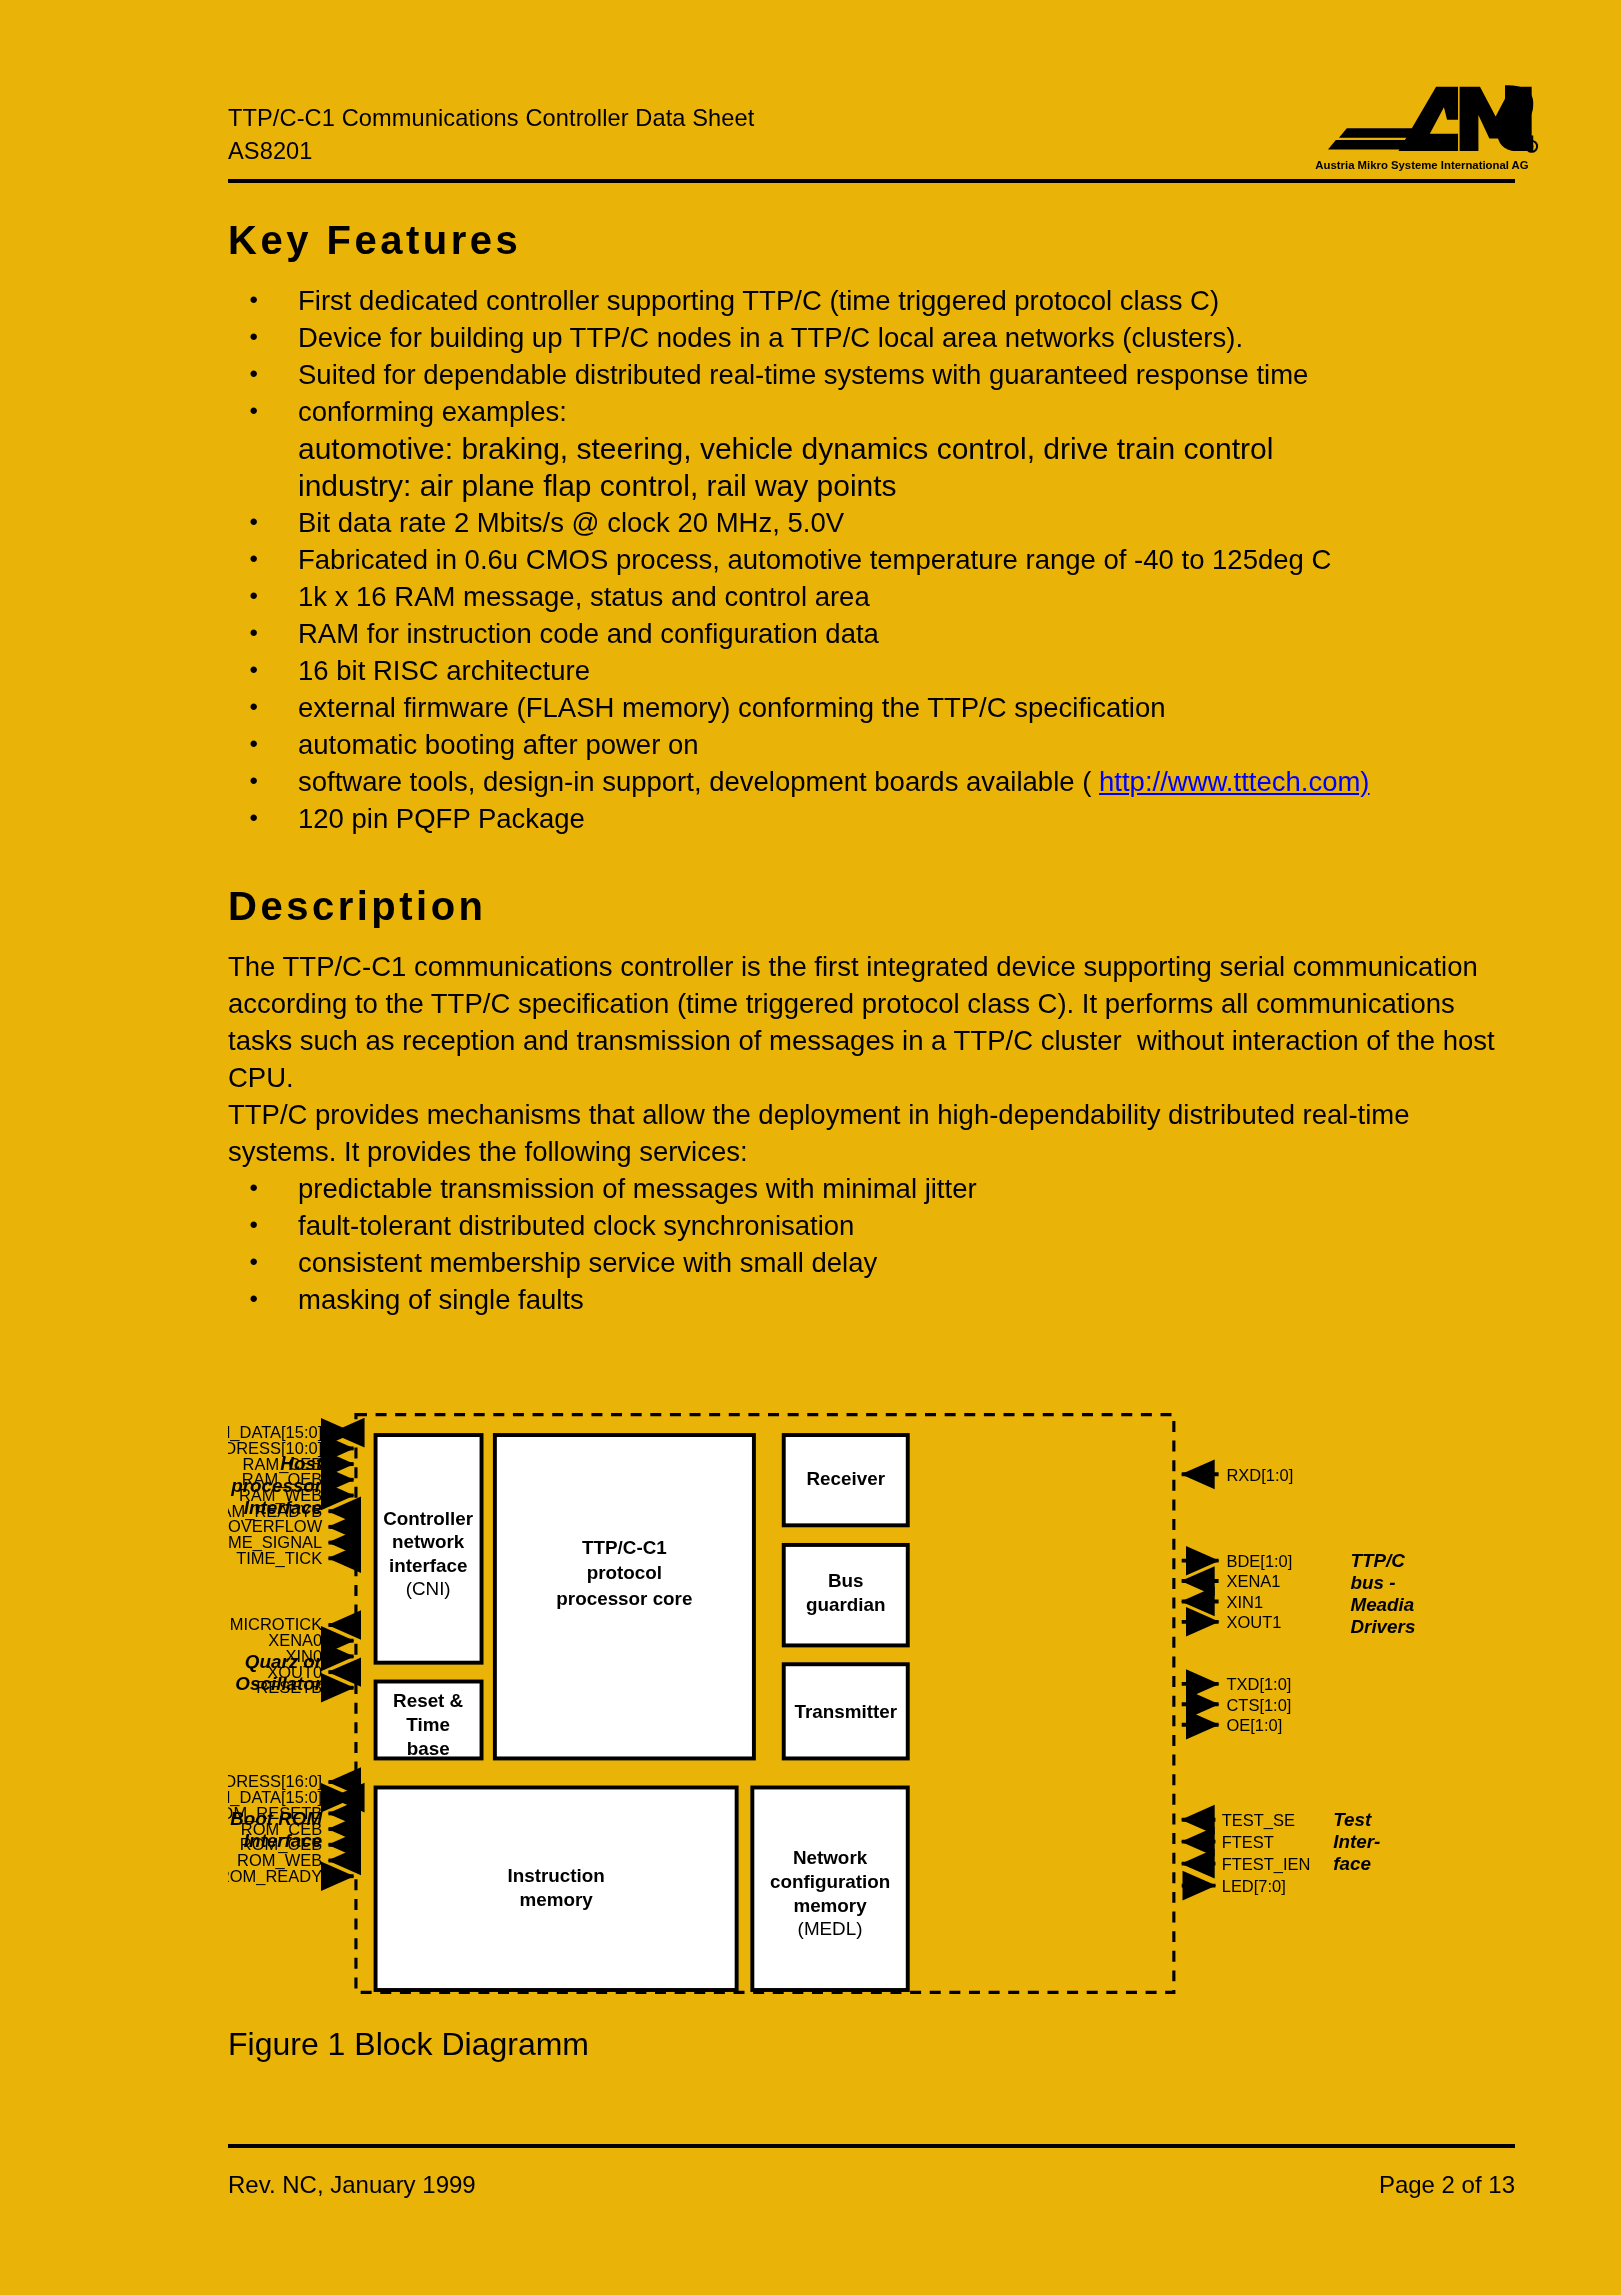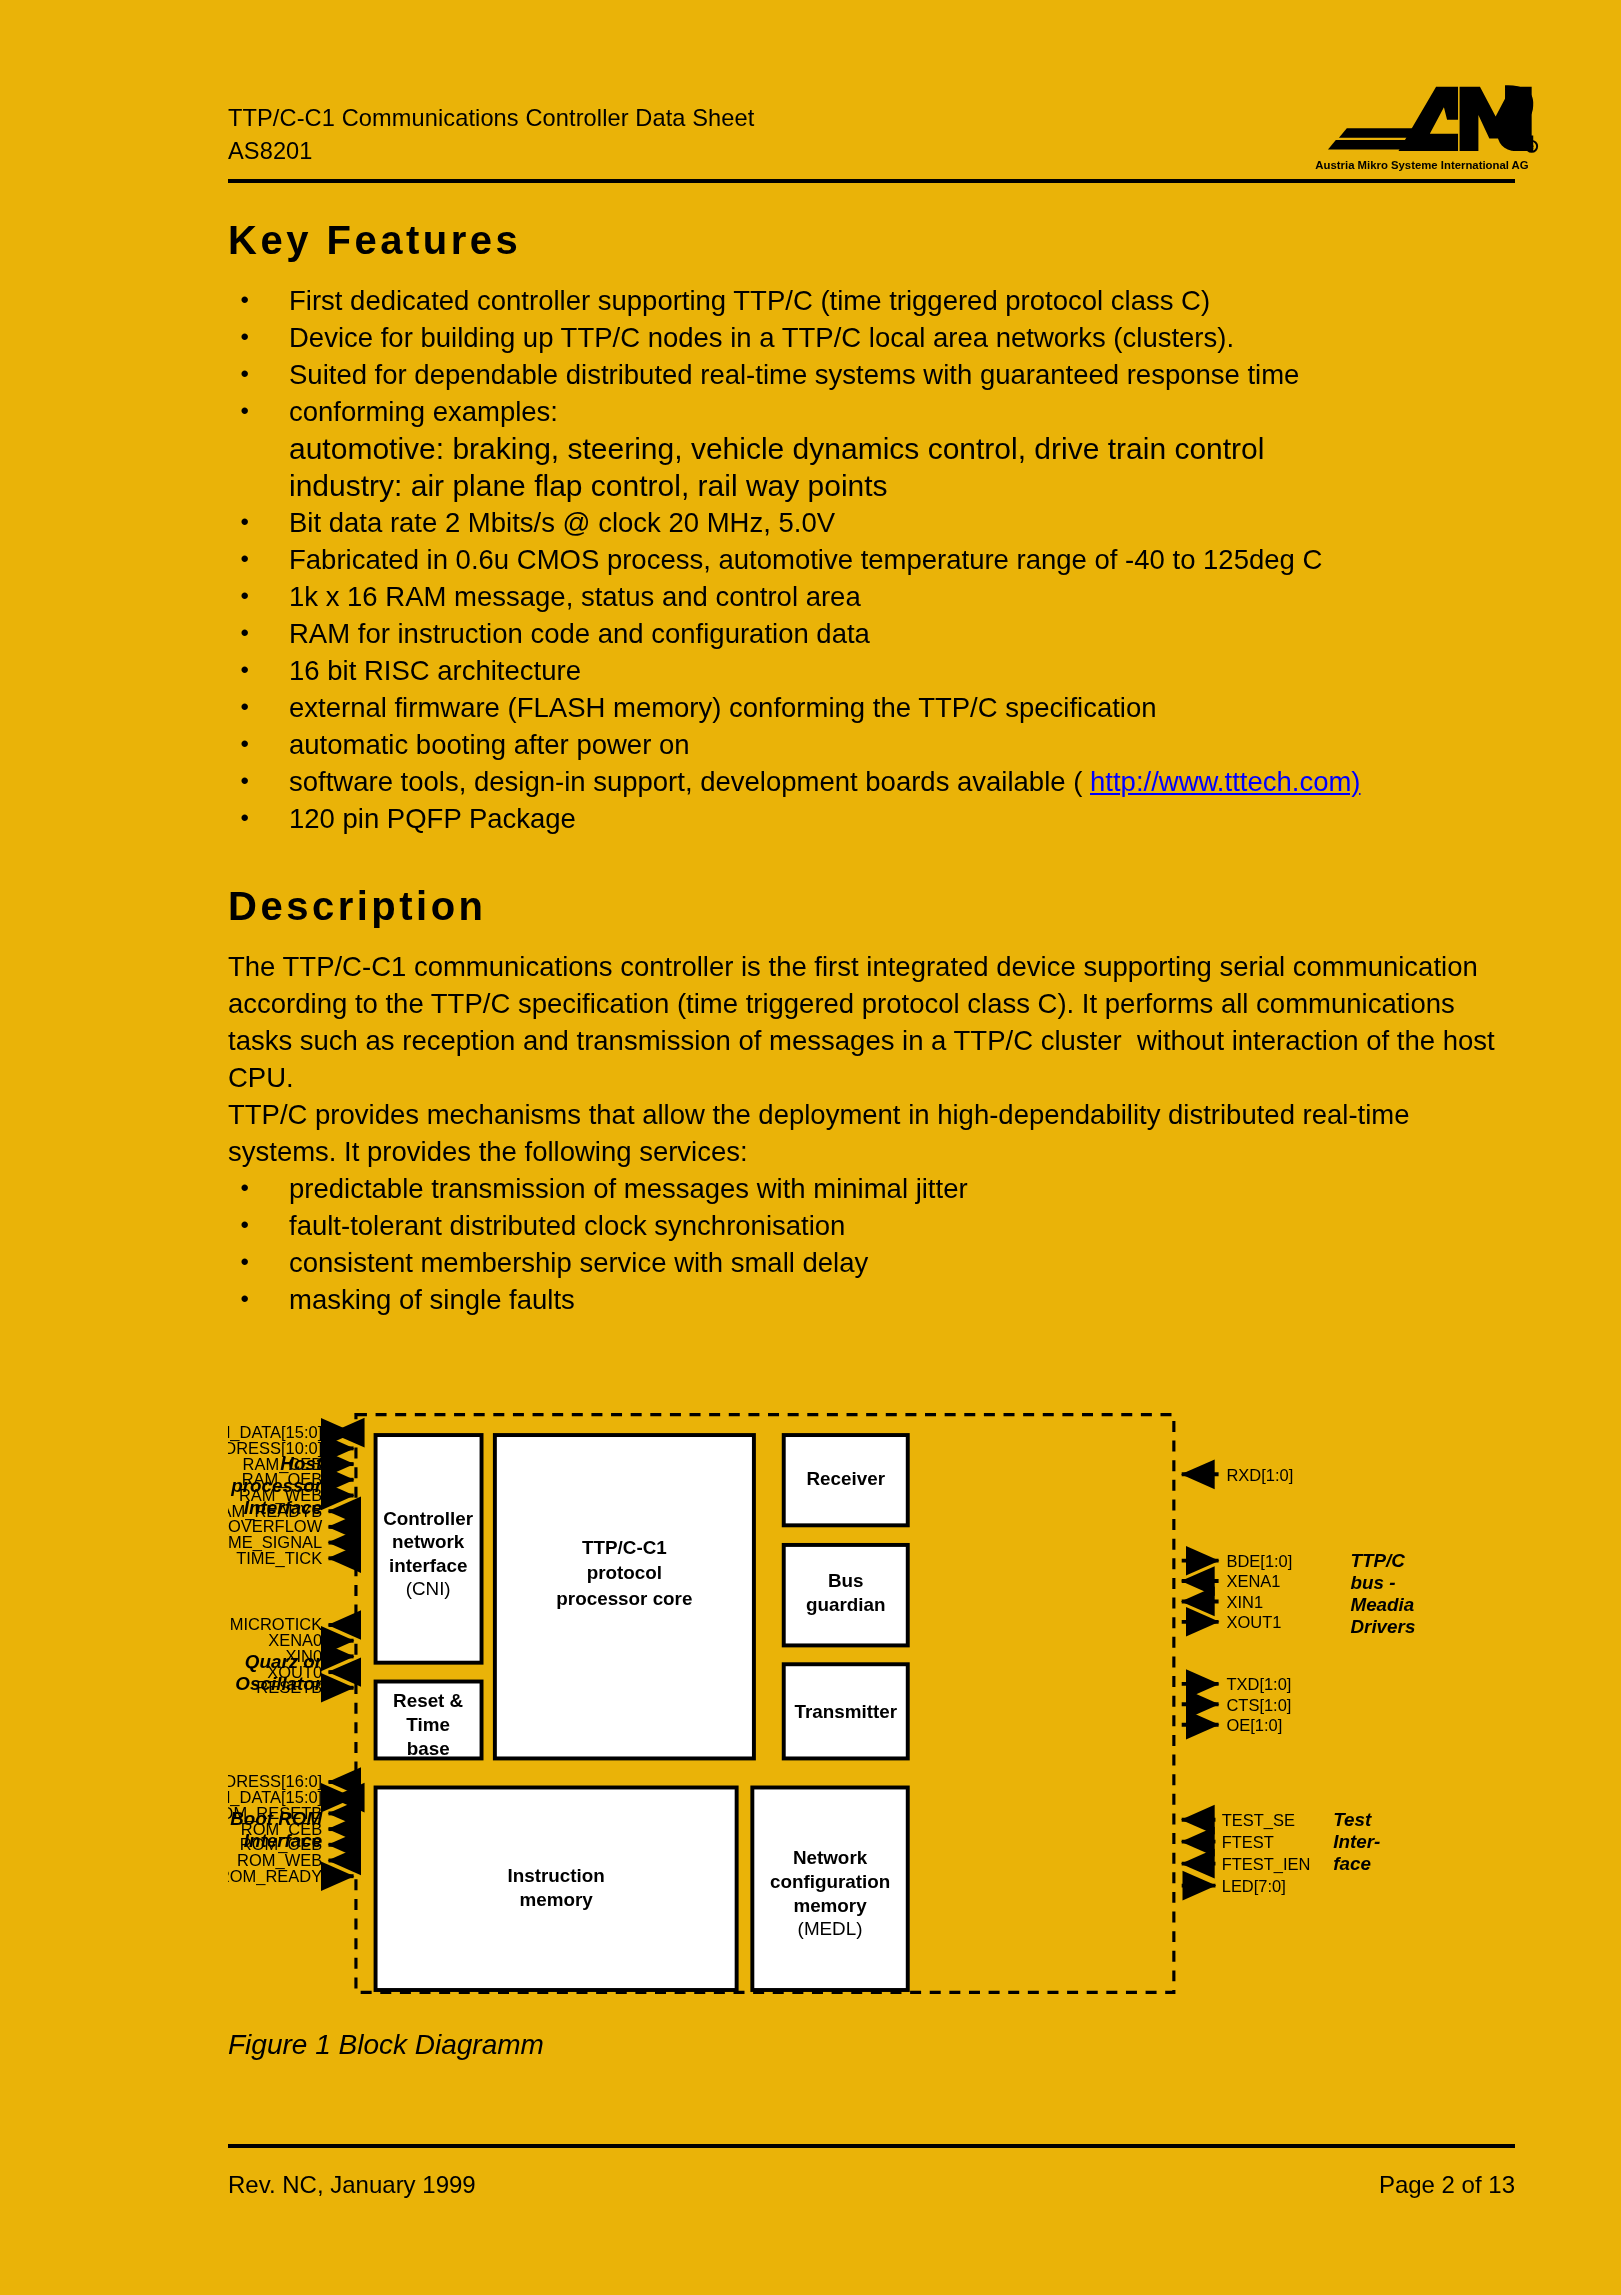--- a/index.html
+++ b/index.html
@@ -64,21 +64,21 @@
   h1.section-title {
     font-size: 40px;
     font-weight: bold;
     letter-spacing: 3.5px;
     margin: 0 0 22px 0;
     line-height: 1.0;
   }
 
   ul.bullets {
     list-style: none;
-    margin: 0;
+    margin: 9px;
     padding: 0;
   }
   ul.bullets > li {
     position: relative;
     padding-left: 61px;
     font-size: 27.5px;
     line-height: 37px;
     margin: 0;
   }
   ul.bullets > li::before {
@@ -123,23 +123,22 @@
     position: absolute;
     left: 0;
     top: 0;
   }
 
   
   #figure-caption {
     position: absolute;
     left: 228px;
     top: 2029px;
-    font-size: 28px;
+    font-size: 32px;
     line-height: 31px;
-    font-style: italic;
   }
 
   
   #footer-rule {
     position: absolute;
     left: 228px;
     top: 2144px;
     width: 1287px;
     height: 3.9px;
     background: #000000;

